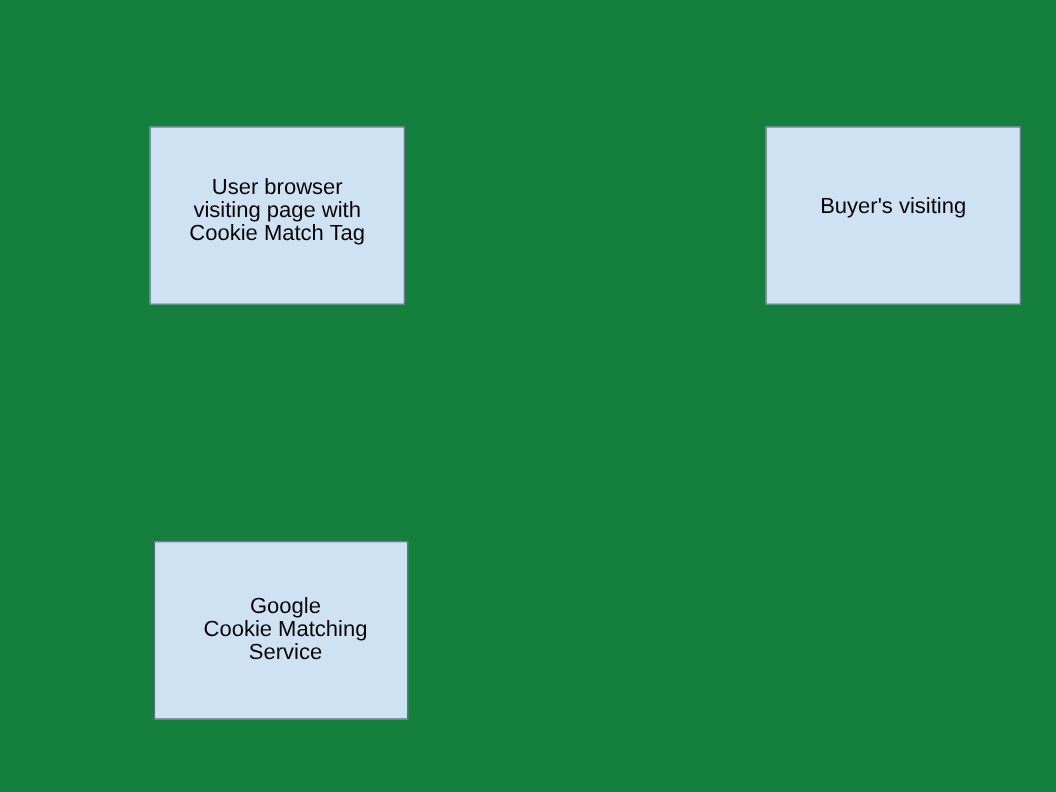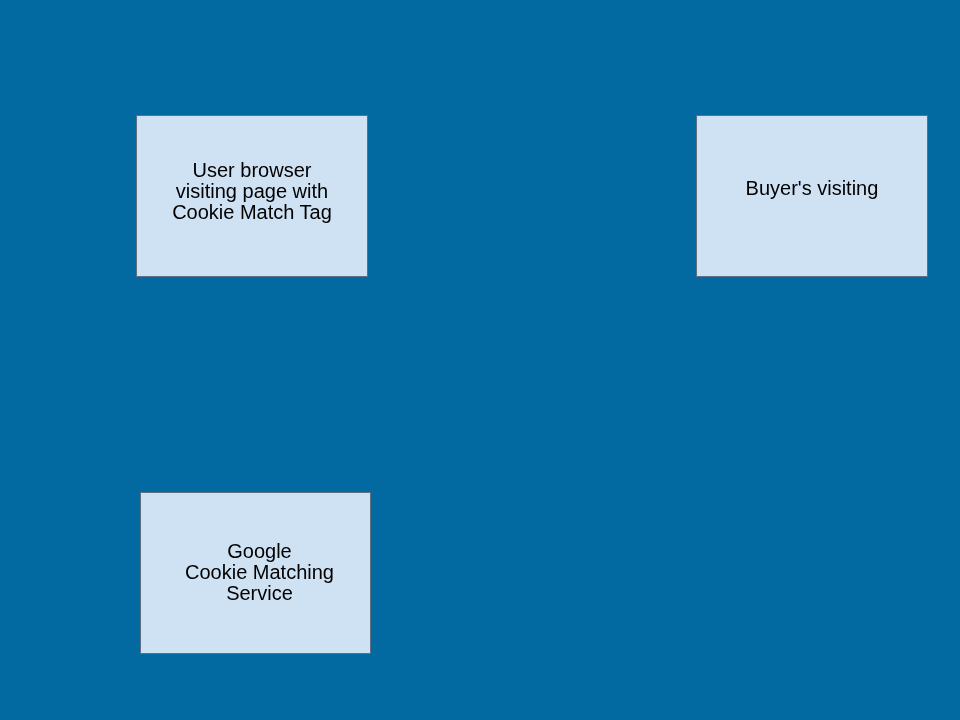--- a/index.html
+++ b/index.html
@@ -4,21 +4,21 @@
 <style>
   html, body {
     margin: 0;
     padding: 0;
     background: #000000;
   }
   .canvas {
     position: relative;
     width: 960px;
     height: 720px;
-    background: #0369a1;
+    background: #15803d;
     overflow: hidden;
     font-family: "Liberation Sans", "DejaVu Sans", sans-serif;
   }
   .node {
     position: absolute;
     box-sizing: border-box;
     background: #cfe2f3;
     border: 1px solid #5f7081;
     display: flex;
     align-items: center;

